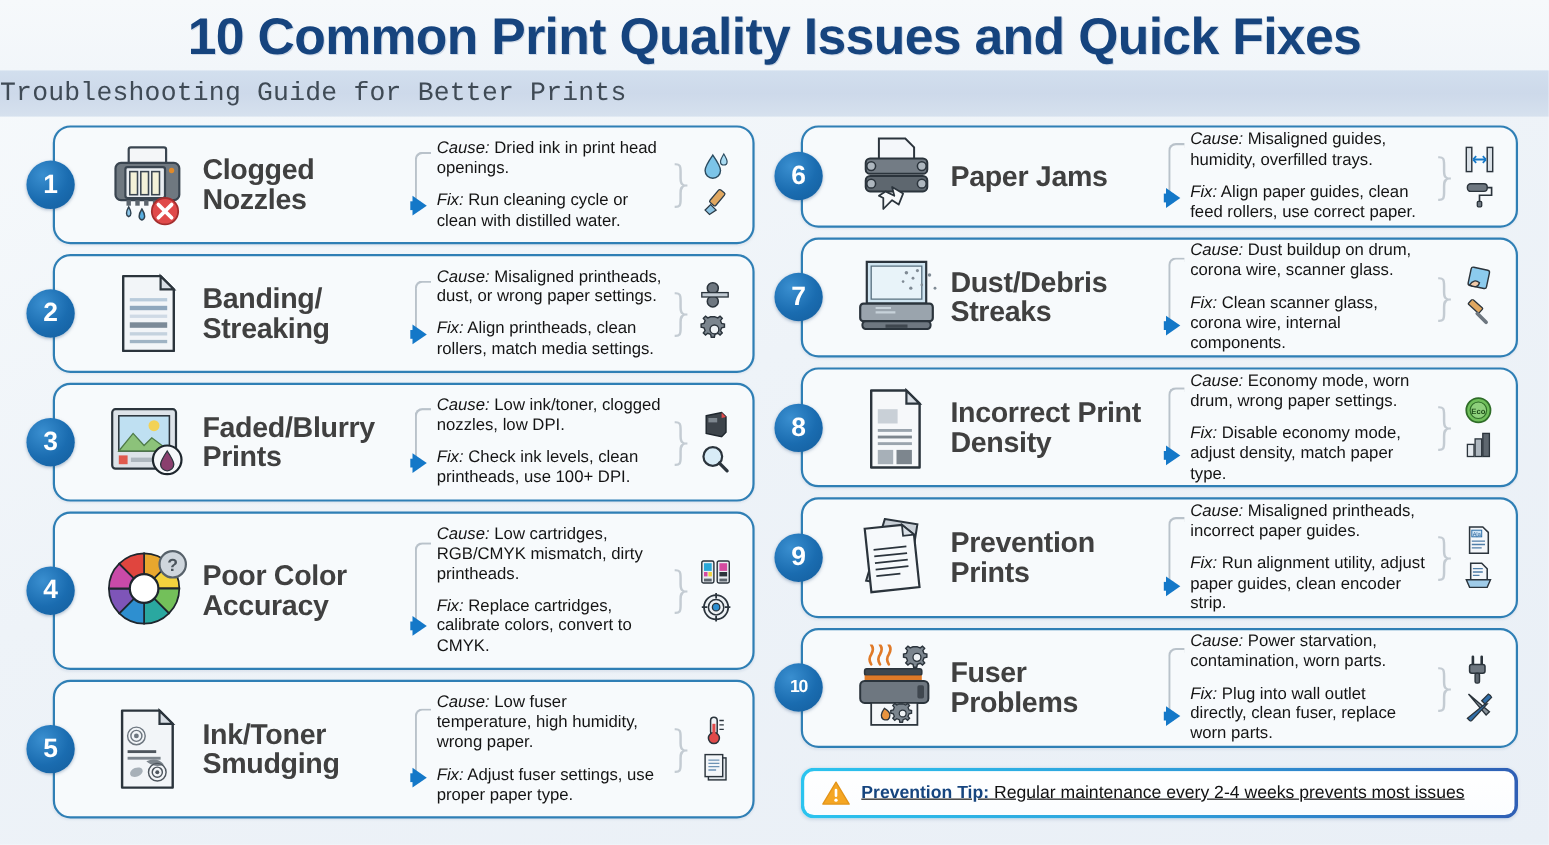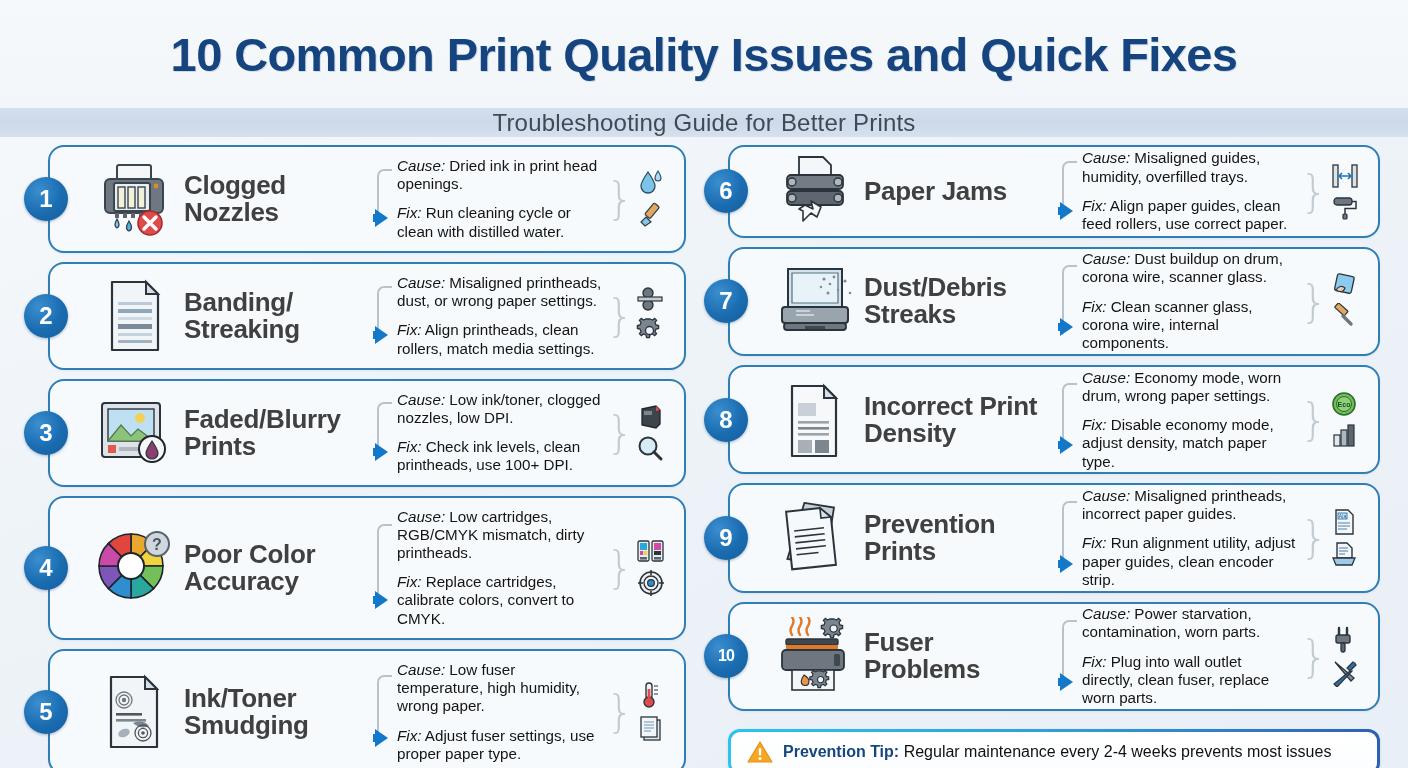--- a/index.html
+++ b/index.html
@@ -12,41 +12,41 @@
   }
 
   body {
     font-family: "Liberation Sans", "DejaVu Sans", sans-serif;
     background: linear-gradient(160deg, #f7fafc 0%, #eef3f8 45%, #e9eff6 100%);
     position: relative;
   }
 
   
   .header {
-    height: 108px;
+    height: 64px;
     display: flex;
     align-items: center;
     justify-content: center;
     background: linear-gradient(180deg, #f6f9fb 0%, #f2f6fa 100%);
   }
   .title {
     font-size: 47px;
     font-weight: bold;
     color: #16447e;
     letter-spacing: -0.6px;
     text-shadow: 1px 1px 0 rgba(180,195,215,0.55);
     white-space: nowrap;
   }
 
   .subtitle-band {
-    height: 29px;
+    height: 42px;
     background: linear-gradient(180deg, #d2dfee 0%, #cdd9ea 50%, #d6e1ee 100%);
     display: flex;
     align-items: center;
-    justify-content: center;
+    font-family: Liberation Mono, monospace;
   }
   .subtitle {
     font-size: 24px;
     color: #3f4a55;
     letter-spacing: 0.2px;
   }
 
   
   .columns {
     display: flex;
@@ -209,20 +209,21 @@
     border: 3px solid transparent;
     border-radius: 12px;
     background:
       linear-gradient(#ffffff, #fbfdff) padding-box,
       linear-gradient(90deg, #2bc4ef 0%, #2f9bd8 55%, #2f5fb5 100%) border-box;
     display: flex;
     align-items: center;
     padding: 0 16px;
     gap: 10px;
     box-shadow: 0 1px 3px rgba(40,80,130,0.15);
+    text-decoration: underline;
   }
   .tip-text {
     font-size: 16px;
     color: #111111;
   }
   .tip-text b { color: #16457f; }
 </style>
 </head>
 <body>
 

